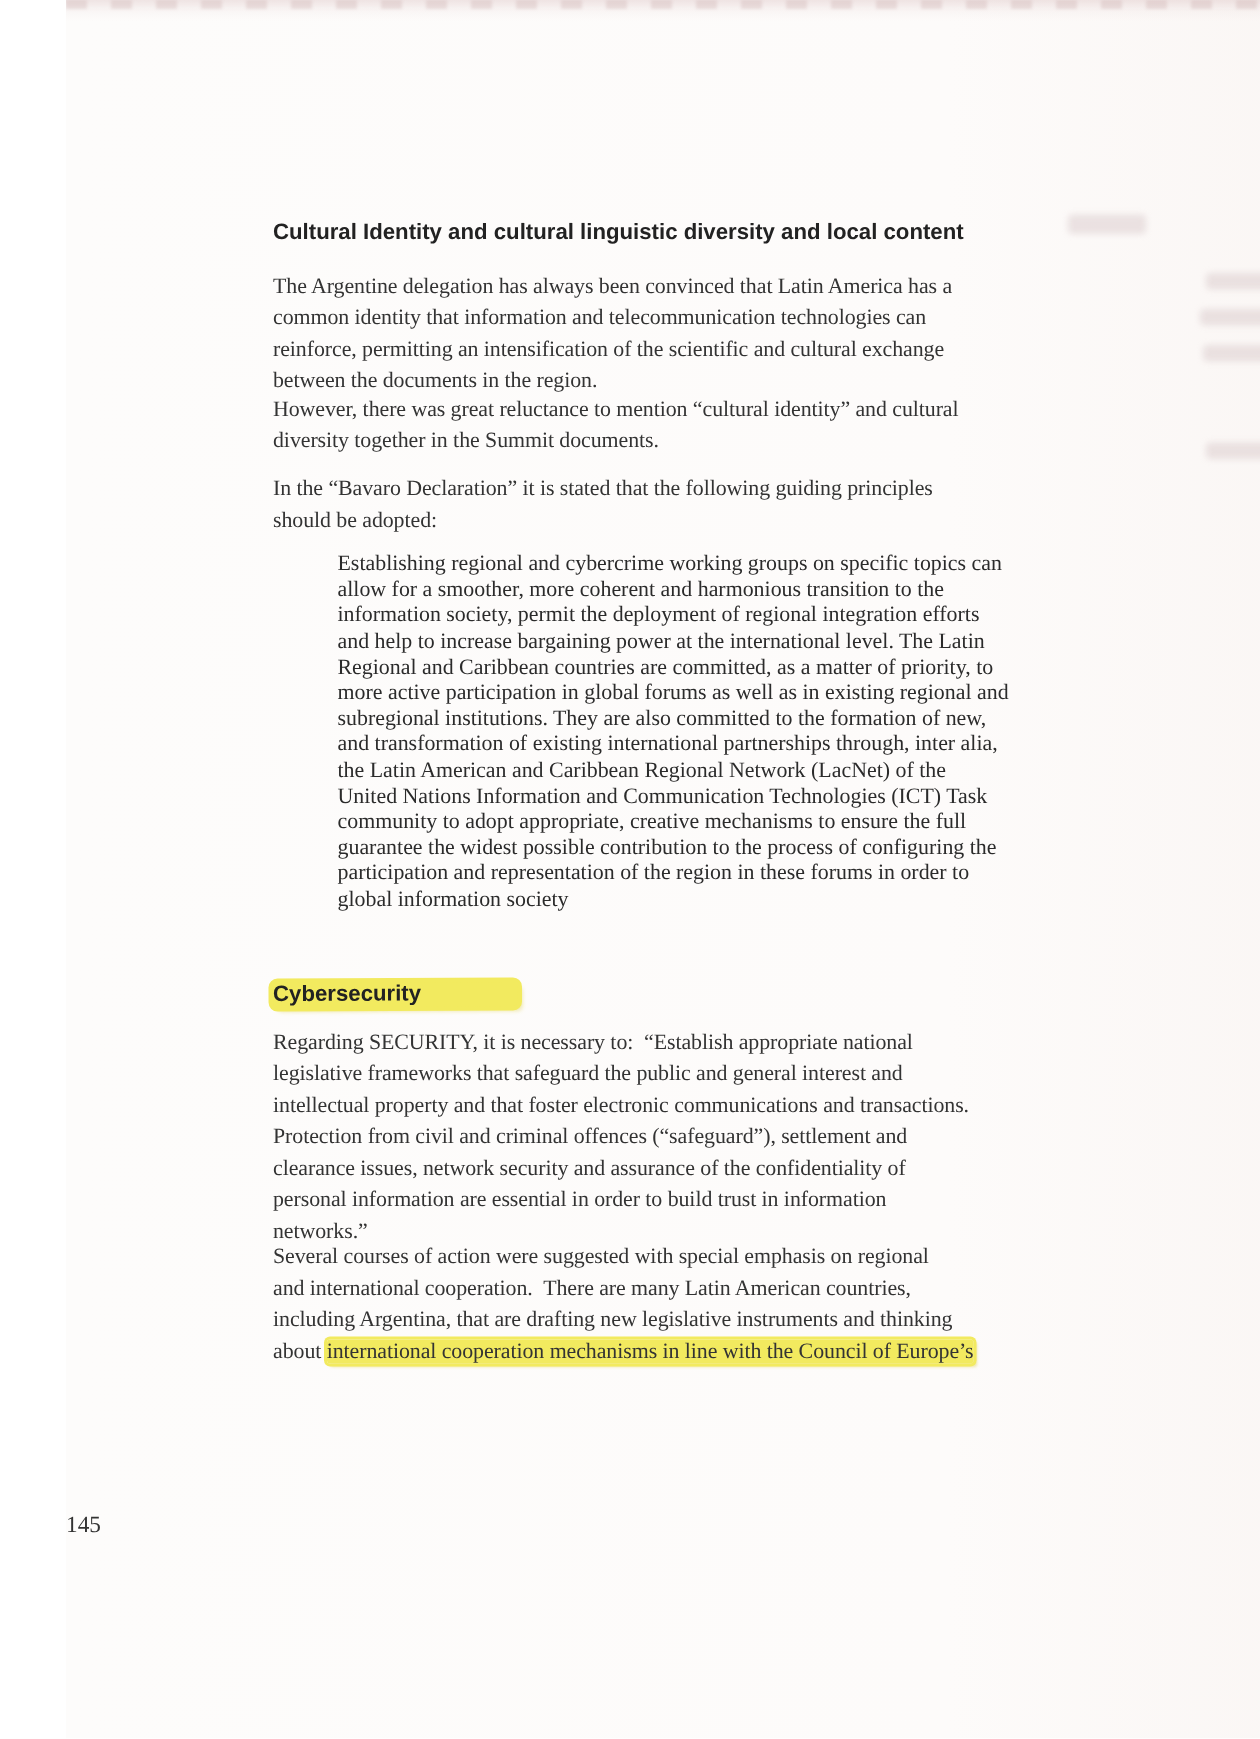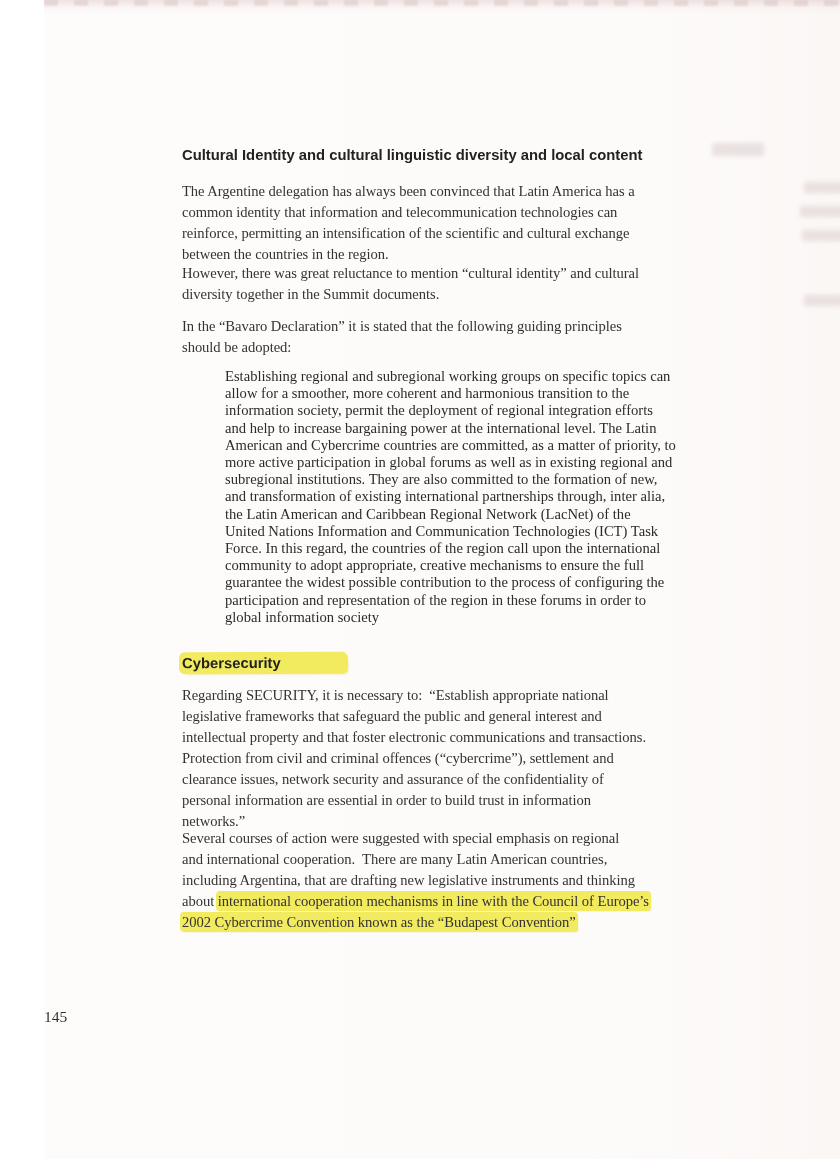--- a/index.html
+++ b/index.html
@@ -106,68 +106,66 @@
   <div class="ghost" style="left:756px; top:206px; width:62px; height:11px;"></div>
   <div class="ghost" style="left:758px; top:230px; width:55px; height:11px;"></div>
   <div class="ghost" style="left:760px; top:295px; width:50px; height:11px;"></div>
 
   <div class="block heading" style="left:138px; top:147px;">Cultural Identity and cultural linguistic diversity and local content</div>
 
   <div class="block sans" style="left:138px; top:181px;">
       <div class="line">The Argentine delegation has always been convinced that Latin America has a</div>
       <div class="line">common identity that information and telecommunication technologies can</div>
       <div class="line">reinforce, permitting an intensification of the scientific and cultural exchange</div>
-      <div class="line">between the countries in the region.</div>
+      <div class="line">between the documents in the region.</div>
     </div>
 
   <div class="block sans" style="left:138px; top:263px;">
       <div class="line">However, there was great reluctance to mention “cultural identity” and cultural</div>
       <div class="line">diversity together in the Summit documents.</div>
     </div>
 
   <div class="block sans" style="left:138px; top:316px;">
       <div class="line">In the “Bavaro Declaration” it is stated that the following guiding principles</div>
       <div class="line">should be adopted:</div>
     </div>
 
   <div class="block serif-quote" style="left:181px; top:368px;">
-      <div class="line">Establishing regional and subregional working groups on specific topics can</div>
+      <div class="line">Establishing regional and cybercrime working groups on specific topics can</div>
       <div class="line">allow for a smoother, more coherent and harmonious transition to the</div>
       <div class="line">information society, permit the deployment of regional integration efforts</div>
       <div class="line">and help to increase bargaining power at the international level. The Latin</div>
-      <div class="line">American and Cybercrime countries are committed, as a matter of priority, to</div>
+      <div class="line">Regional and Caribbean countries are committed, as a matter of priority, to</div>
       <div class="line">more active participation in global forums as well as in existing regional and</div>
       <div class="line">subregional institutions. They are also committed to the formation of new,</div>
       <div class="line">and transformation of existing international partnerships through, inter alia,</div>
       <div class="line">the Latin American and Caribbean Regional Network (LacNet) of the</div>
       <div class="line">United Nations Information and Communication Technologies (ICT) Task</div>
-      <div class="line">Force. In this regard, the countries of the region call upon the international</div>
       <div class="line">community to adopt appropriate, creative mechanisms to ensure the full</div>
       <div class="line">guarantee the widest possible contribution to the process of configuring the</div>
       <div class="line">participation and representation of the region in these forums in order to</div>
       <div class="line">global information society</div>
     </div>
 
   <div class="block heading" style="left:138px; top:655px;text-align:right;"><span class="hl-heading">Cybersecurity</span></div>
 
   <div class="block sans" style="left:138px; top:685px;">
       <div class="line">Regarding SECURITY, it is necessary to:  “Establish appropriate national</div>
       <div class="line">legislative frameworks that safeguard the public and general interest and</div>
       <div class="line">intellectual property and that foster electronic communications and transactions.</div>
-      <div class="line">Protection from civil and criminal offences (“cybercrime”), settlement and</div>
+      <div class="line">Protection from civil and criminal offences (“safeguard”), settlement and</div>
       <div class="line">clearance issues, network security and assurance of the confidentiality of</div>
       <div class="line">personal information are essential in order to build trust in information</div>
       <div class="line">networks.”</div>
     </div>
 
   <div class="block sans" style="left:138px; top:828px;">
       <div class="line">Several courses of action were suggested with special emphasis on regional</div>
       <div class="line">and international cooperation.  There are many Latin American countries,</div>
       <div class="line">including Argentina, that are drafting new legislative instruments and thinking</div>
       <div class="line"><span>about </span><span class="hl">international cooperation mechanisms in line with the Council of Europe’s</span></div>
-      <div class="line"><span class="hl">2002 Cybercrime Convention known as the “Budapest Convention”</span></div>
     </div>
 
   <div id="page-number">145</div>
 
   <div id="scan-edge-right"></div>
 
 </div>
 
 </body></html>

